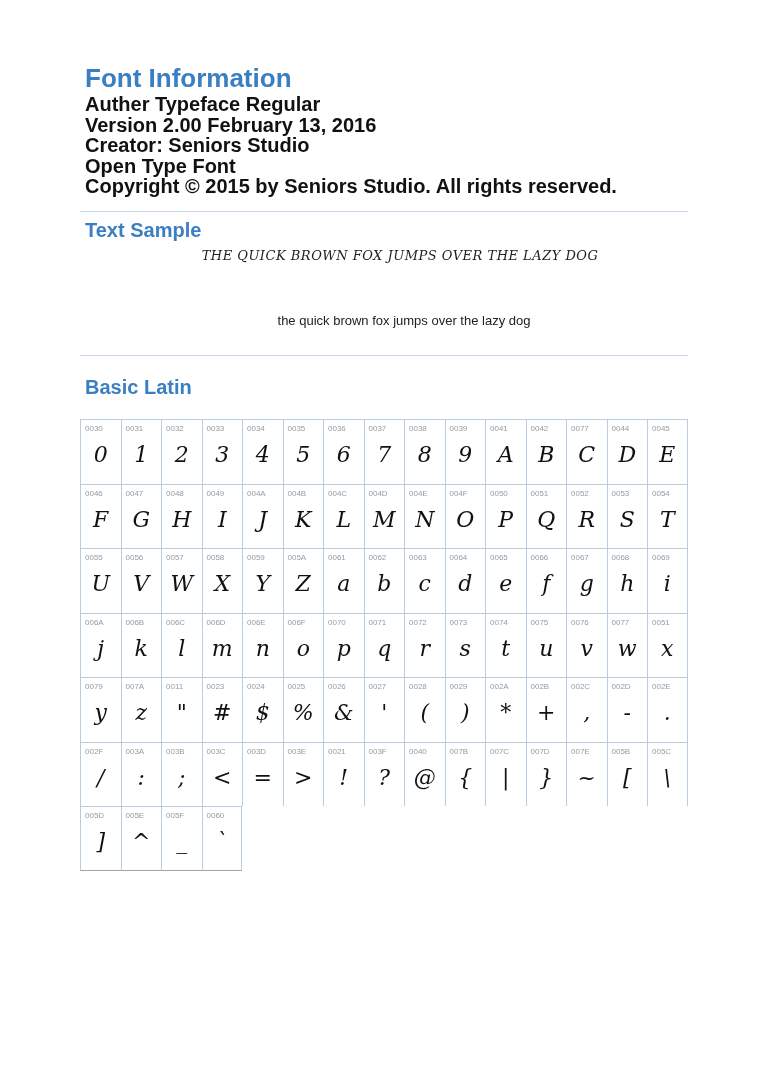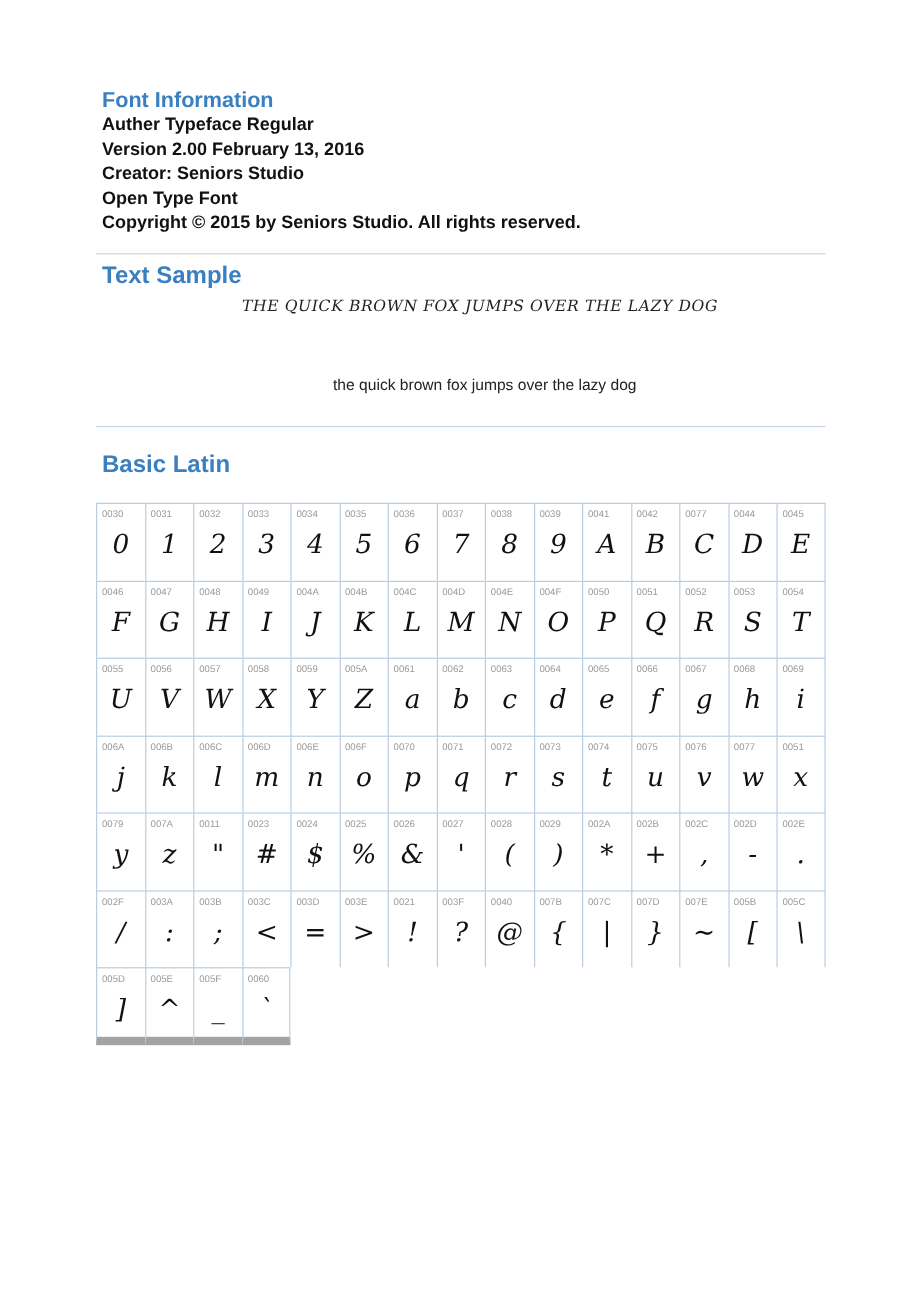--- a/index.html
+++ b/index.html
@@ -1,28 +1,28 @@
 <!DOCTYPE html>
 <html><head>
 <meta charset="utf-8">
 <style>
   html, body { margin: 0; padding: 0; background: #ffffff; }
   body { width: 768px; height: 1087px; position: relative; font-family: "Liberation Sans", sans-serif; color: #111; overflow: hidden; }
-  .title { position: absolute; left: 85px; top: 63px; font-size: 18px; font-weight: bold; color: #3a7fc1; margin-top: 10px; }
-  .info { position: absolute; left: 85px; top: 94px; font-size: 15px; font-weight: bold; line-height: 20.6px; color: #111; }
+  .title { position: absolute; left: 85px; top: 63px; font-size: 26px; font-weight: bold; color: #3a7fc1; }
+  .info { position: absolute; left: 85px; top: 94px; font-size: 20px; font-weight: bold; line-height: 20.6px; color: #111; }
   .info div { white-space: nowrap; }
   .rule { position: absolute; left: 80px; width: 608px; height: 1px; background: #c5d7e8; }
   .section { position: absolute; left: 85px; font-size: 20px; font-weight: bold; color: #3a7fc1; }
   .sample-upper { position: absolute; left: 0; width: 800px; top: 248px; text-align: center; font-family: "DejaVu Serif", serif; font-style: italic; font-size: 13px; letter-spacing: 0.5px; color: #222; }
   .sample-lower { position: absolute; left: 0; width: 808px; top: 313px; text-align: center; font-family: "Liberation Sans Narrow", "Liberation Sans", sans-serif; font-size: 13px; color: #222; }
   .grid { position: absolute; left: 80px; top: 419px; }
   .row { display: flex; }
   .cell { width: 40.5px; height: 64.5px; border-left: 1px solid #b9cde0; border-top: 1px solid #b9cde0; box-sizing: border-box; position: relative; }
   .row .cell:last-child { border-right: 1px solid #b9cde0; text-decoration: underline; }
-  .row.last .cell { border-bottom: 7px solid #a3a3a3; }
+  .row.last .cell { border-bottom: 1px solid #a3a3a3; }
   .code { position: absolute; left: 4px; top: 4px; font-size: 8px; color: #9a9a9a; }
   .glyph { position: absolute; left: 0; right: 0; top: 22px; text-align: center; font-family: "DejaVu Serif", serif; font-style: italic; font-size: 22px; color: #111; }
 </style>
 </head>
 <body>
 
 <div class="title">Font Information</div>
 
 <div class="info">
   <div>Auther Typeface Regular</div>

